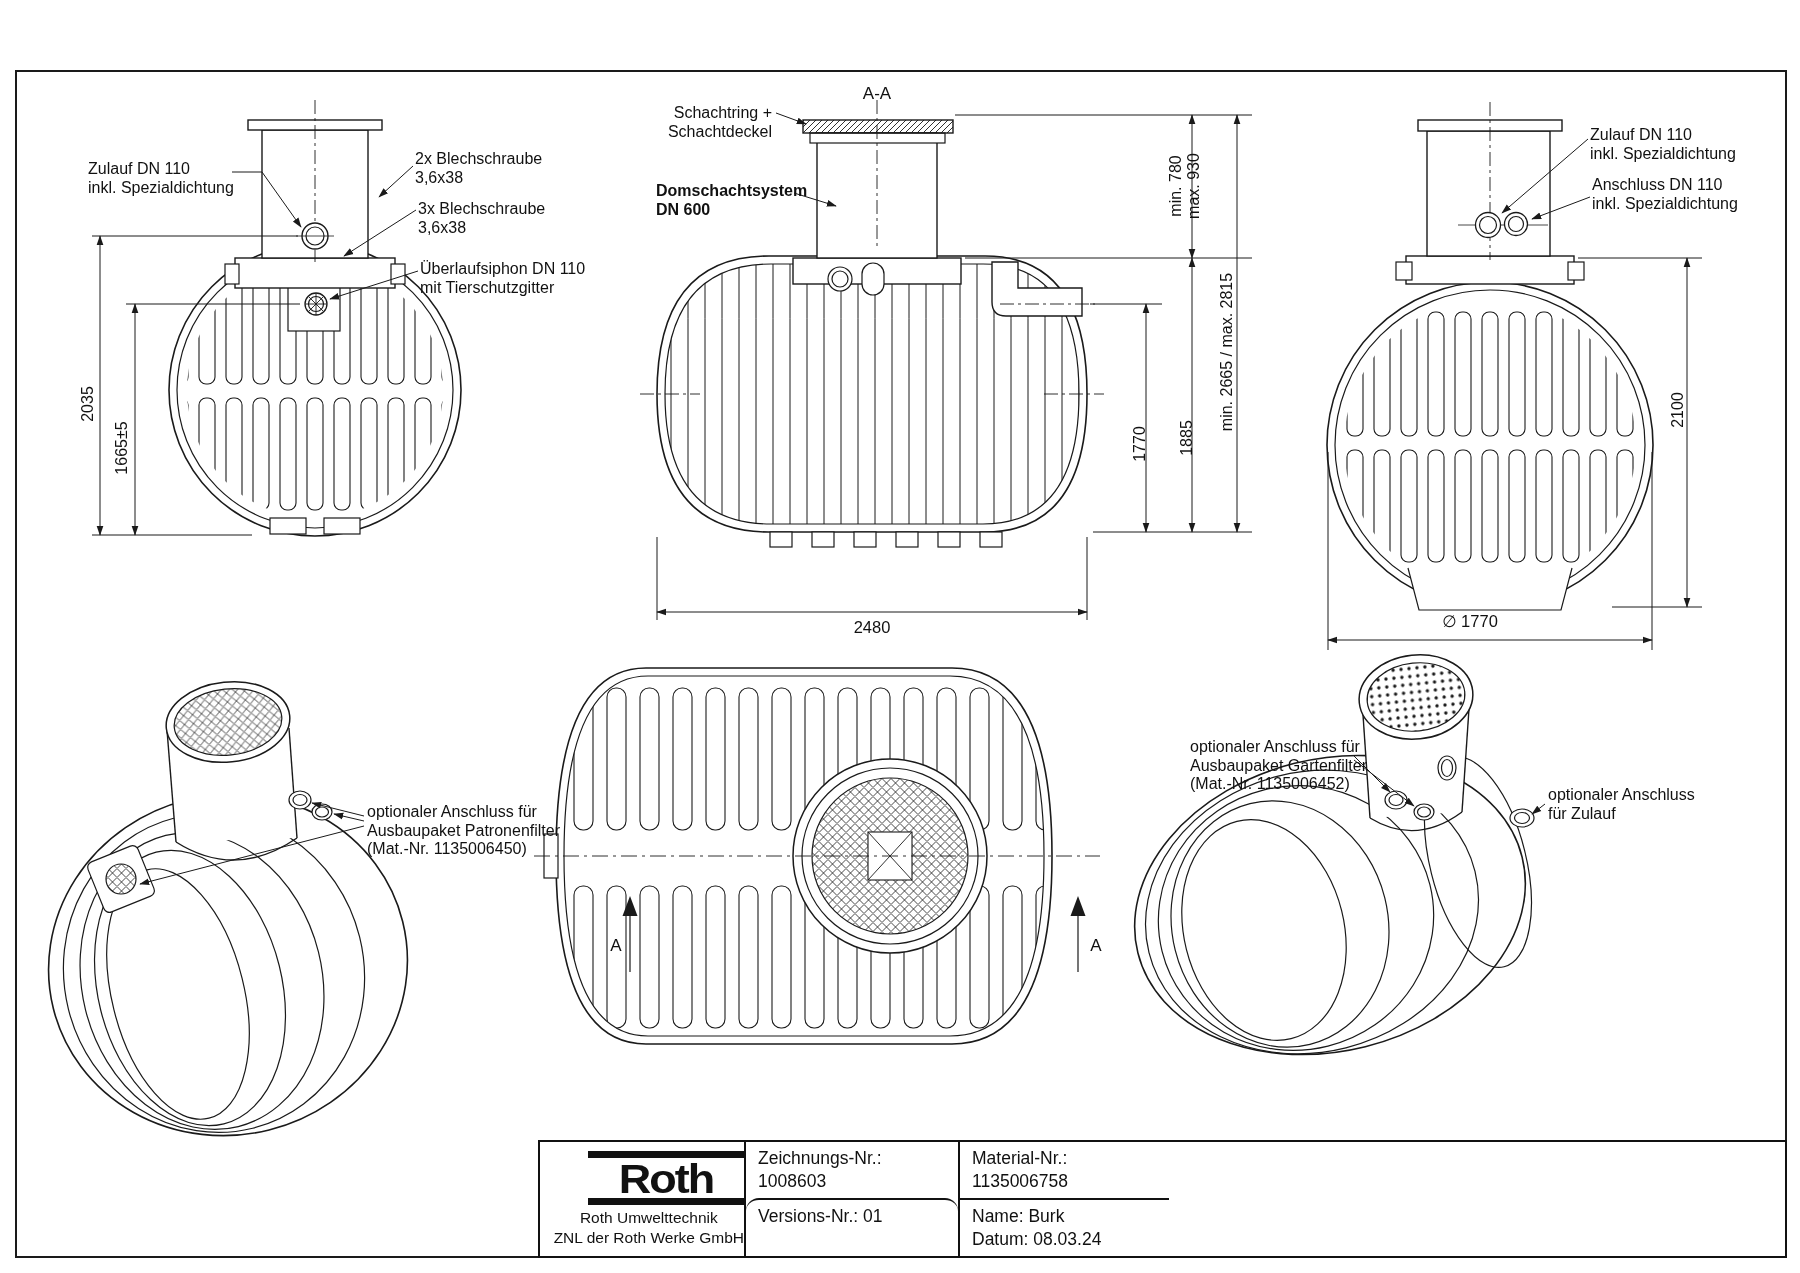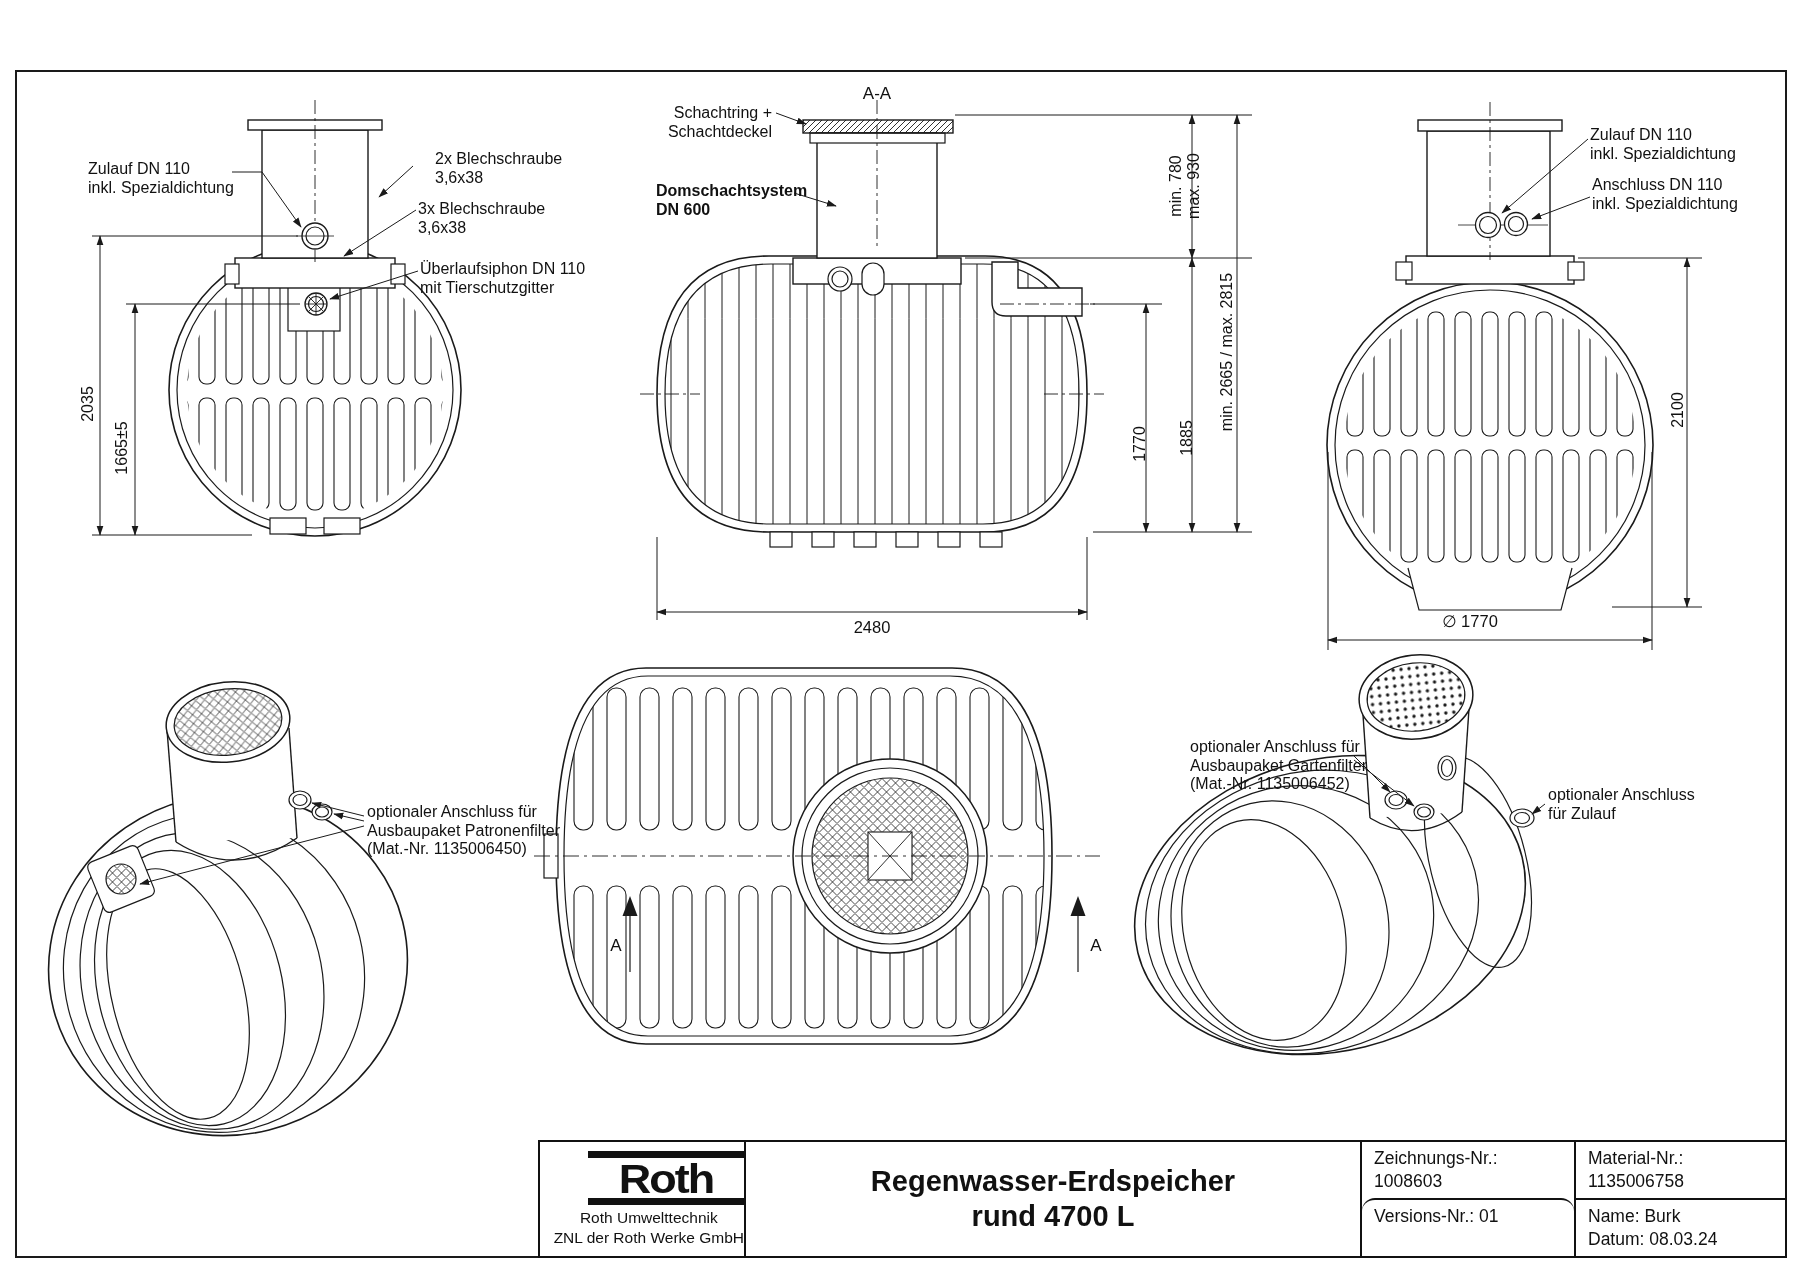--- a/index.html
+++ b/index.html
@@ -267,21 +267,21 @@
     <g stroke-width="1">
       <path d="M1354,756 L1390,792" marker-end="url(#ah)"></path>
       <path d="M1354,760 L1414,806" marker-end="url(#ah)"></path>
       <path d="M1545,804 L1532,814" marker-end="url(#ah)"></path>
     </g>
   </g>
 </svg>
 
 <div class="lbl" style="left:88px;top:160px;">Zulauf DN 110
 inkl. Spezialdichtung</div>
-<div class="lbl" style="left:415px;top:150px;margin-left:20px;">2x Blechschraube
+<div class="lbl" style="left:415px;top:150px;">2x Blechschraube
 3,6x38</div>
 <div class="lbl" style="left:418px;top:200px;">3x Blechschraube
 3,6x38</div>
 <div class="lbl" style="left:420px;top:260px;">Überlaufsiphon DN 110
 mit Tierschutzgitter</div>
 <div class="dimv" style="left:88px;top:404px;">2035</div>
 <div class="dimv" style="left:122px;top:448px;">1665±5</div>
 
 <div class="lbl bold" style="left:845px;top:84px;width:64px;text-align:center;">A-A</div>
 <div class="lbl right" style="left:630px;top:104px;width:142px;">Schachtring +
@@ -320,24 +320,20 @@
     <div class="roth-logo">
       <div class="roth-bar"></div>
       <div class="roth-word">Roth</div>
       <div class="roth-bar"></div>
     </div>
     <div class="tb-company">
       <div>Roth Umwelttechnik</div>
       <div>ZNL der Roth Werke GmbH</div>
     </div>
   </div>
-  <div class="tb-b">
-    <div class="t1">Regenwasser-Erdspeicher</div>
-    <div class="t2">rund 4700 L</div>
-  </div>
   <div class="tb-r">
     <div class="tb-cell tb-c">
       <div>Zeichnungs-Nr.:</div>
       <div>1008603</div>
     </div>
     <div class="tb-cell tb-d">
       <div>Material-Nr.:</div>
       <div>1135006758</div>
     </div>
     <div class="tb-cell tb-e">

